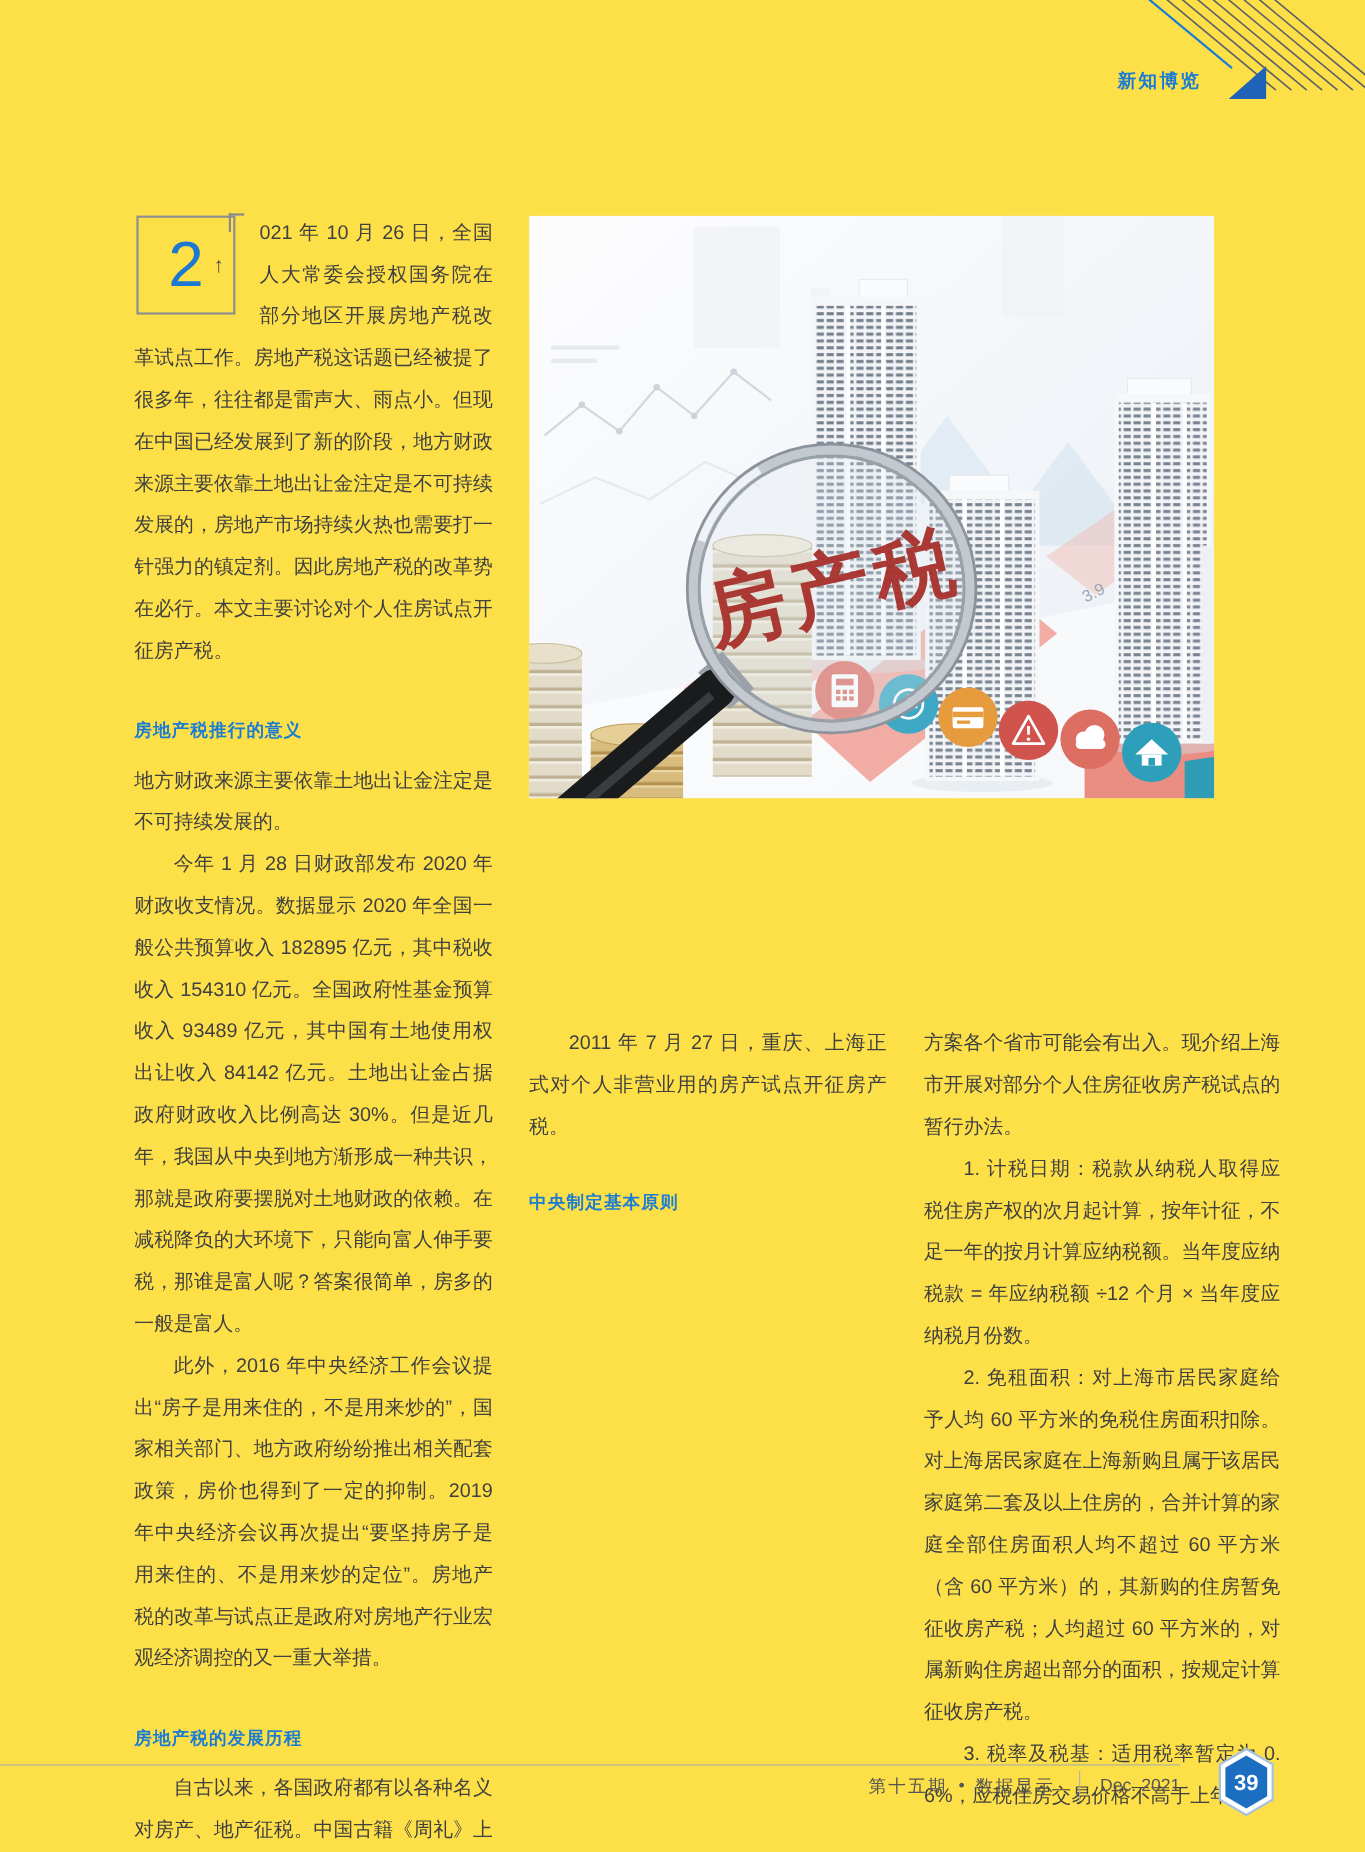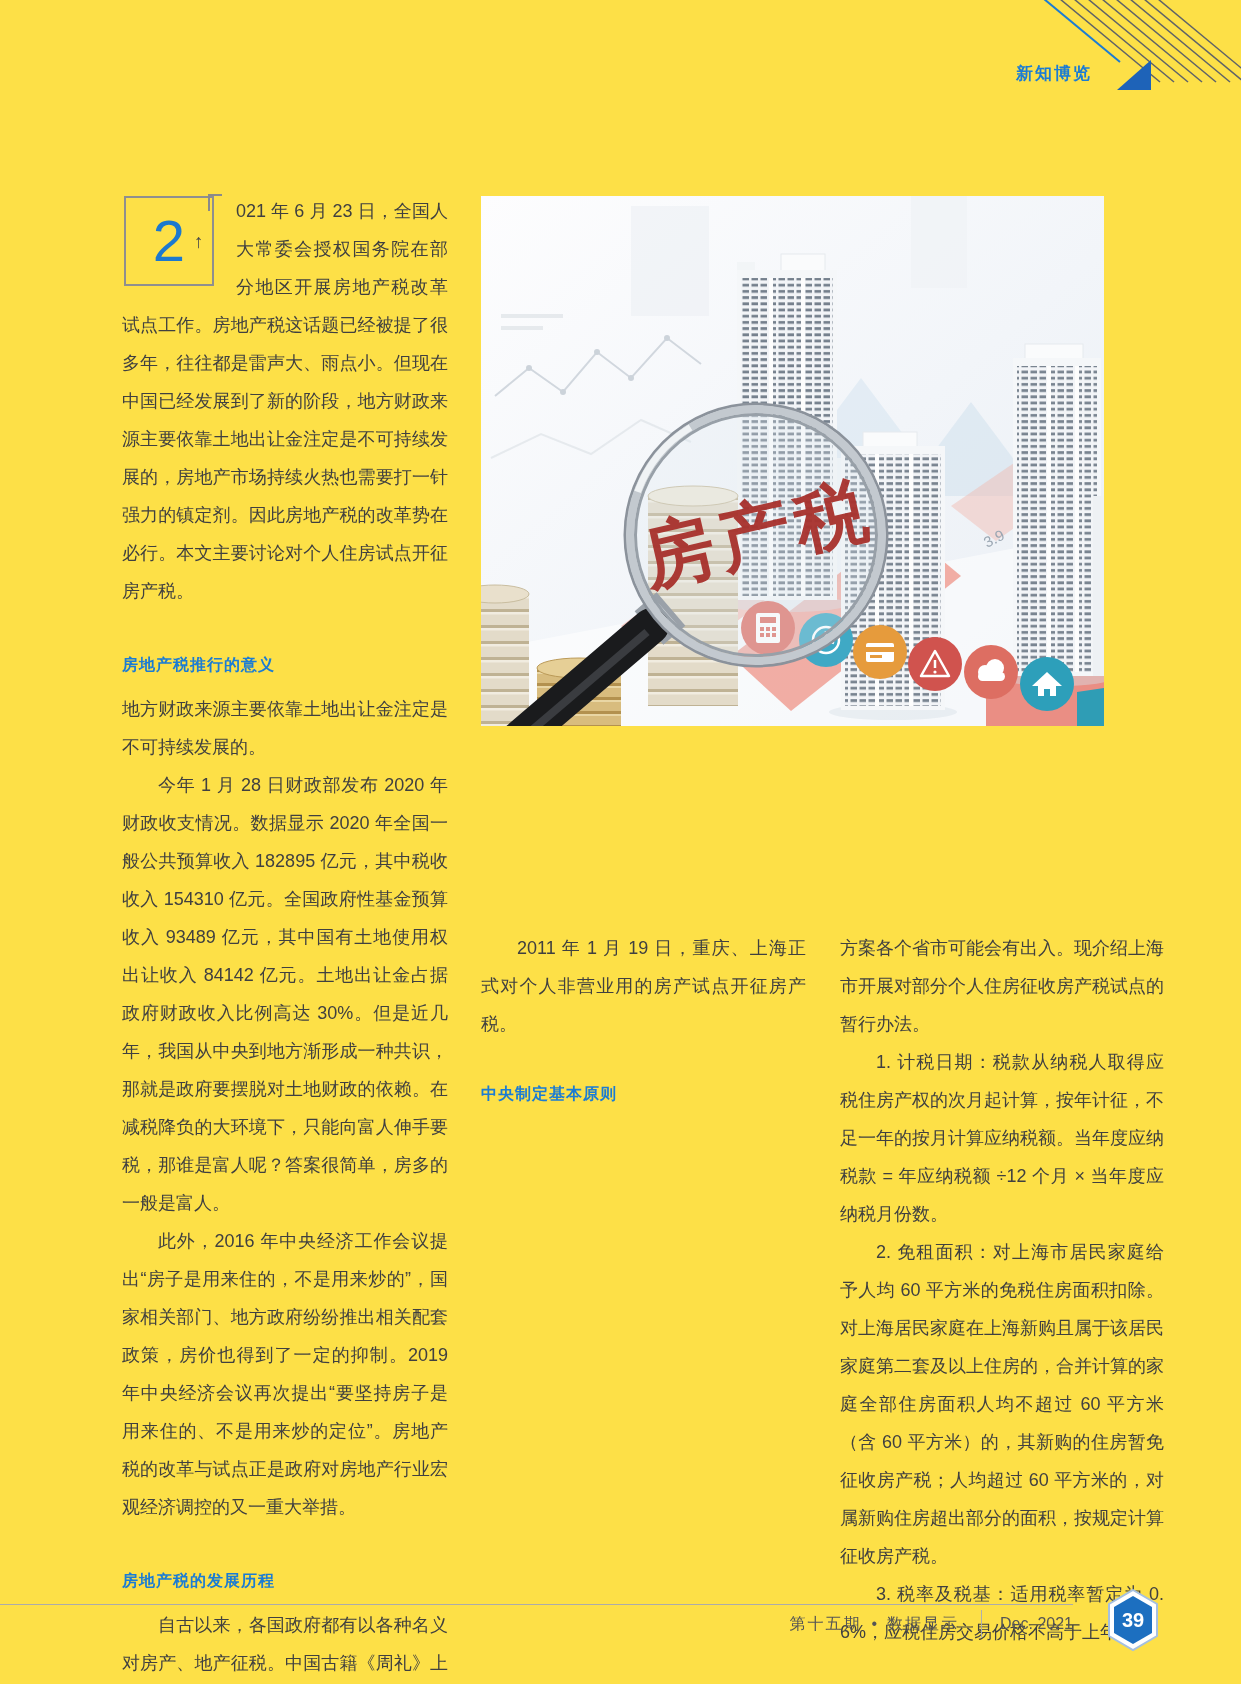--- a/index.html
+++ b/index.html
@@ -224,32 +224,32 @@
         <circle cx="275" cy="339" r="126" fill="none" stroke="#f0f3f5" stroke-width="7" stroke-dasharray="85 710" transform="rotate(-160 275 339)"></circle>
       </g>
     </svg>
   </div>
 
   <div class="col col-left">
     <p class="para intro">
       <span class="dropcap-box"><span>2</span></span>
       <span class="corner-mark"></span>
       <span class="arrow-mark">↑</span>
-      <span>021 年 6 月 23 日，全国人大常委会授权国务院在部分地区开展房地产税改革试点工作。房地产税这话题已经被提了很多年，往往都是雷声大、雨点小。但现在中国已经发展到了新的阶段，地方财政来源主要依靠土地出让金注定是不可持续发展的，房地产市场持续火热也需要打一针强力的镇定剂。因此房地产税的改革势在必行。本文主要讨论对个人住房试点开征房产税。</span>
+      <span>021 年 10 月 26 日，全国人大常委会授权国务院在部分地区开展房地产税改革试点工作。房地产税这话题已经被提了很多年，往往都是雷声大、雨点小。但现在中国已经发展到了新的阶段，地方财政来源主要依靠土地出让金注定是不可持续发展的，房地产市场持续火热也需要打一针强力的镇定剂。因此房地产税的改革势在必行。本文主要讨论对个人住房试点开征房产税。</span>
     </p>
     <h2 class="section-heading">房地产税推行的意义</h2>
     <p class="para">地方财政来源主要依靠土地出让金注定是不可持续发展的。</p>
     <p class="para indent">今年 1 月 28 日财政部发布 2020 年财政收支情况。数据显示 2020 年全国一般公共预算收入 182895 亿元，其中税收收入 154310 亿元。全国政府性基金预算收入 93489 亿元，其中国有土地使用权出让收入 84142 亿元。土地出让金占据政府财政收入比例高达 30%。但是近几年，我国从中央到地方渐形成一种共识，那就是政府要摆脱对土地财政的依赖。在减税降负的大环境下，只能向富人伸手要税，那谁是富人呢？答案很简单，房多的一般是富人。</p>
     <p class="para indent">此外，2016 年中央经济工作会议提出“房子是用来住的，不是用来炒的”，国家相关部门、地方政府纷纷推出相关配套政策，房价也得到了一定的抑制。2019 年中央经济会议再次提出“要坚持房子是用来住的、不是用来炒的定位”。房地产税的改革与试点正是政府对房地产行业宏观经济调控的又一重大举措。</p>
     <h2 class="section-heading">房地产税的发展历程</h2>
     <p class="para indent">自古以来，各国政府都有以各种名义对房产、地产征税。中国古籍《周礼》上所称“廛布”即为最初的房产税，到唐代的间架税、清代和中华民国时期的</p>
   </div>
 
   <div class="col col-mid">
-    <p class="para indent">2011 年 1 月 19 日，重庆、上海正式对个人非营业用的房产试点开征房产税。</p>
+    <p class="para indent">2011 年 7 月 27 日，重庆、上海正式对个人非营业用的房产试点开征房产税。</p>
     <h2 class="section-heading">中央制定基本原则</h2>
   </div>
 
   <div class="col col-right">
     <p class="para">方案各个省市可能会有出入。现介绍上海市开展对部分个人住房征收房产税试点的暂行办法。</p>
     <p class="para indent">1. 计税日期：税款从纳税人取得应税住房产权的次月起计算，按年计征，不足一年的按月计算应纳税额。当年度应纳税款 = 年应纳税额 ÷12 个月 × 当年度应纳税月份数。</p>
     <p class="para indent">2. 免租面积：对上海市居民家庭给予人均 60 平方米的免税住房面积扣除。对上海居民家庭在上海新购且属于该居民家庭第二套及以上住房的，合并计算的家庭全部住房面积人均不超过 60 平方米（含 60 平方米）的，其新购的住房暂免征收房产税；人均超过 60 平方米的，对属新购住房超出部分的面积，按规定计算征收房产税。</p>
     <p class="para indent">3. 税率及税基：适用税率暂定为 0.6%，应税住房交易价格不高于上年度</p>
   </div>
 

